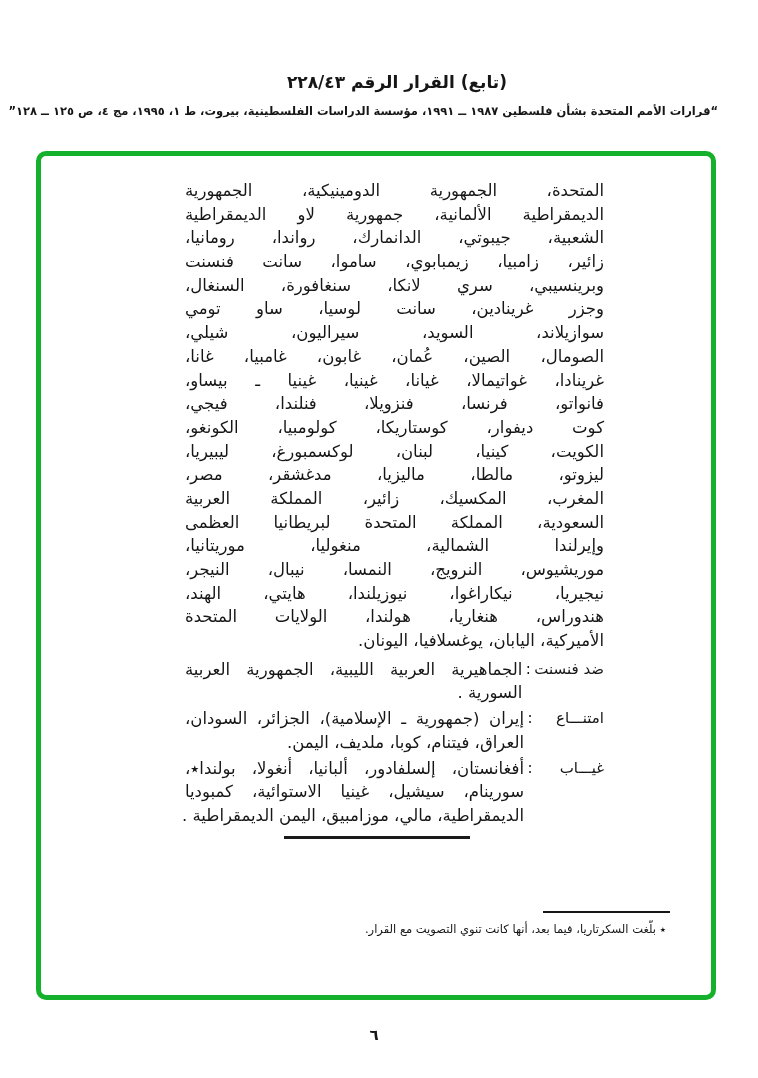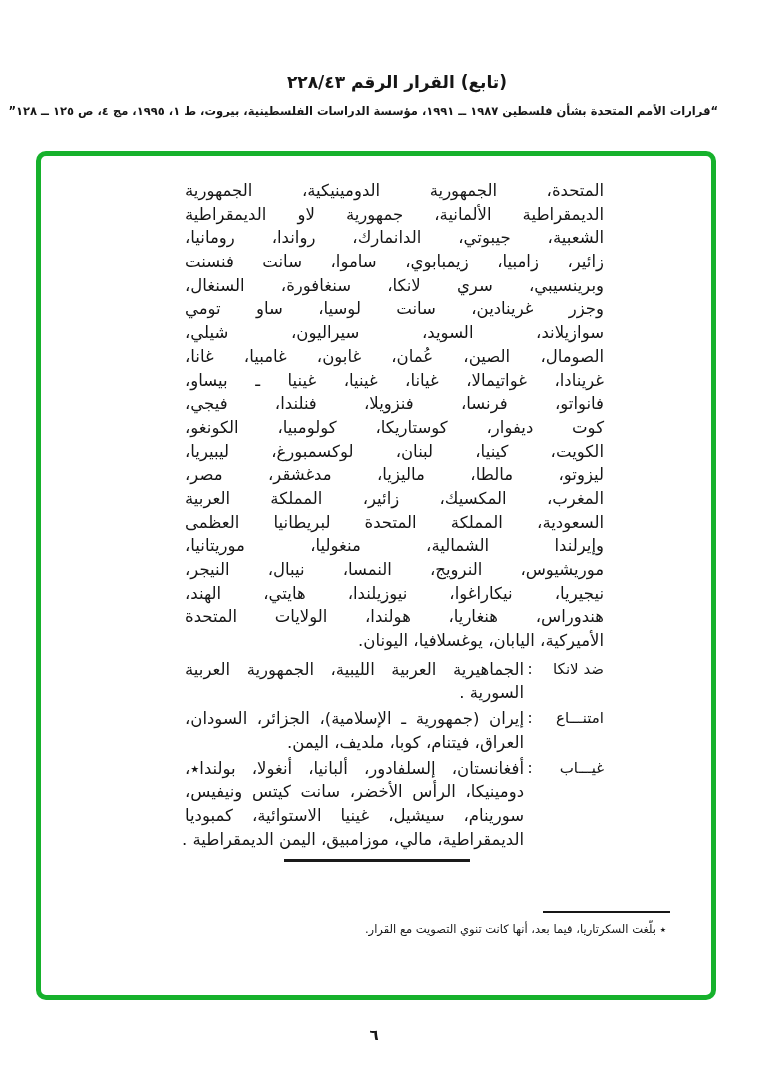--- a/index.html
+++ b/index.html
@@ -108,41 +108,40 @@
       <div class="jline">المغرب، المكسيك، زائير، المملكة العربية</div>
       <div class="jline">السعودية، المملكة المتحدة لبريطانيا العظمى</div>
       <div class="jline">وإيرلندا الشمالية، منغوليا، موريتانيا،</div>
       <div class="jline">موريشيوس، النرويج، النمسا، نيبال، النيجر،</div>
       <div class="jline">نيجيريا، نيكاراغوا، نيوزيلندا، هايتي، الهند،</div>
       <div class="jline">هندوراس، هنغاريا، هولندا، الولايات المتحدة</div>
       <div class="jline line-last">الأميركية، اليابان، يوغسلافيا، اليونان.</div>
     </div>
   <div class="sections">
       <div class="secrow">
-        <div class="seclabel">ضد لانكا</div>
+        <div class="seclabel">ضد فنسنت</div>
         <div class="seccolon">:</div>
         <div class="secbody">
           <div class="jline">الجماهيرية العربية الليبية، الجمهورية العربية</div>
           <div class="jline line-last">السورية .</div>
         </div>
       </div>
       <div class="secrow">
         <div class="seclabel">امتنـــاع</div>
         <div class="seccolon">:</div>
         <div class="secbody">
           <div class="jline">إيران (جمهورية ـ الإسلامية)، الجزائر، السودان،</div>
           <div class="jline line-last">العراق، فيتنام، كوبا، ملديف، اليمن.</div>
         </div>
       </div>
       <div class="secrow">
         <div class="seclabel">غيـــاب</div>
         <div class="seccolon">:</div>
         <div class="secbody">
           <div class="jline">أفغانستان، إلسلفادور، ألبانيا، أنغولا، بولندا٭،</div>
-          <div class="jline">دومينيكا، الرأس الأخضر، سانت كيتس ونيفيس،</div>
           <div class="jline">سورينام، سيشيل، غينيا الاستوائية، كمبوديا</div>
           <div class="jline line-last">الديمقراطية، مالي، موزامبيق، اليمن الديمقراطية .</div>
         </div>
       </div>
     </div>
   <div class="closing-rule"></div>
 </div>
 
 <div class="footnote">
   <div class="footnote-rule"></div>

